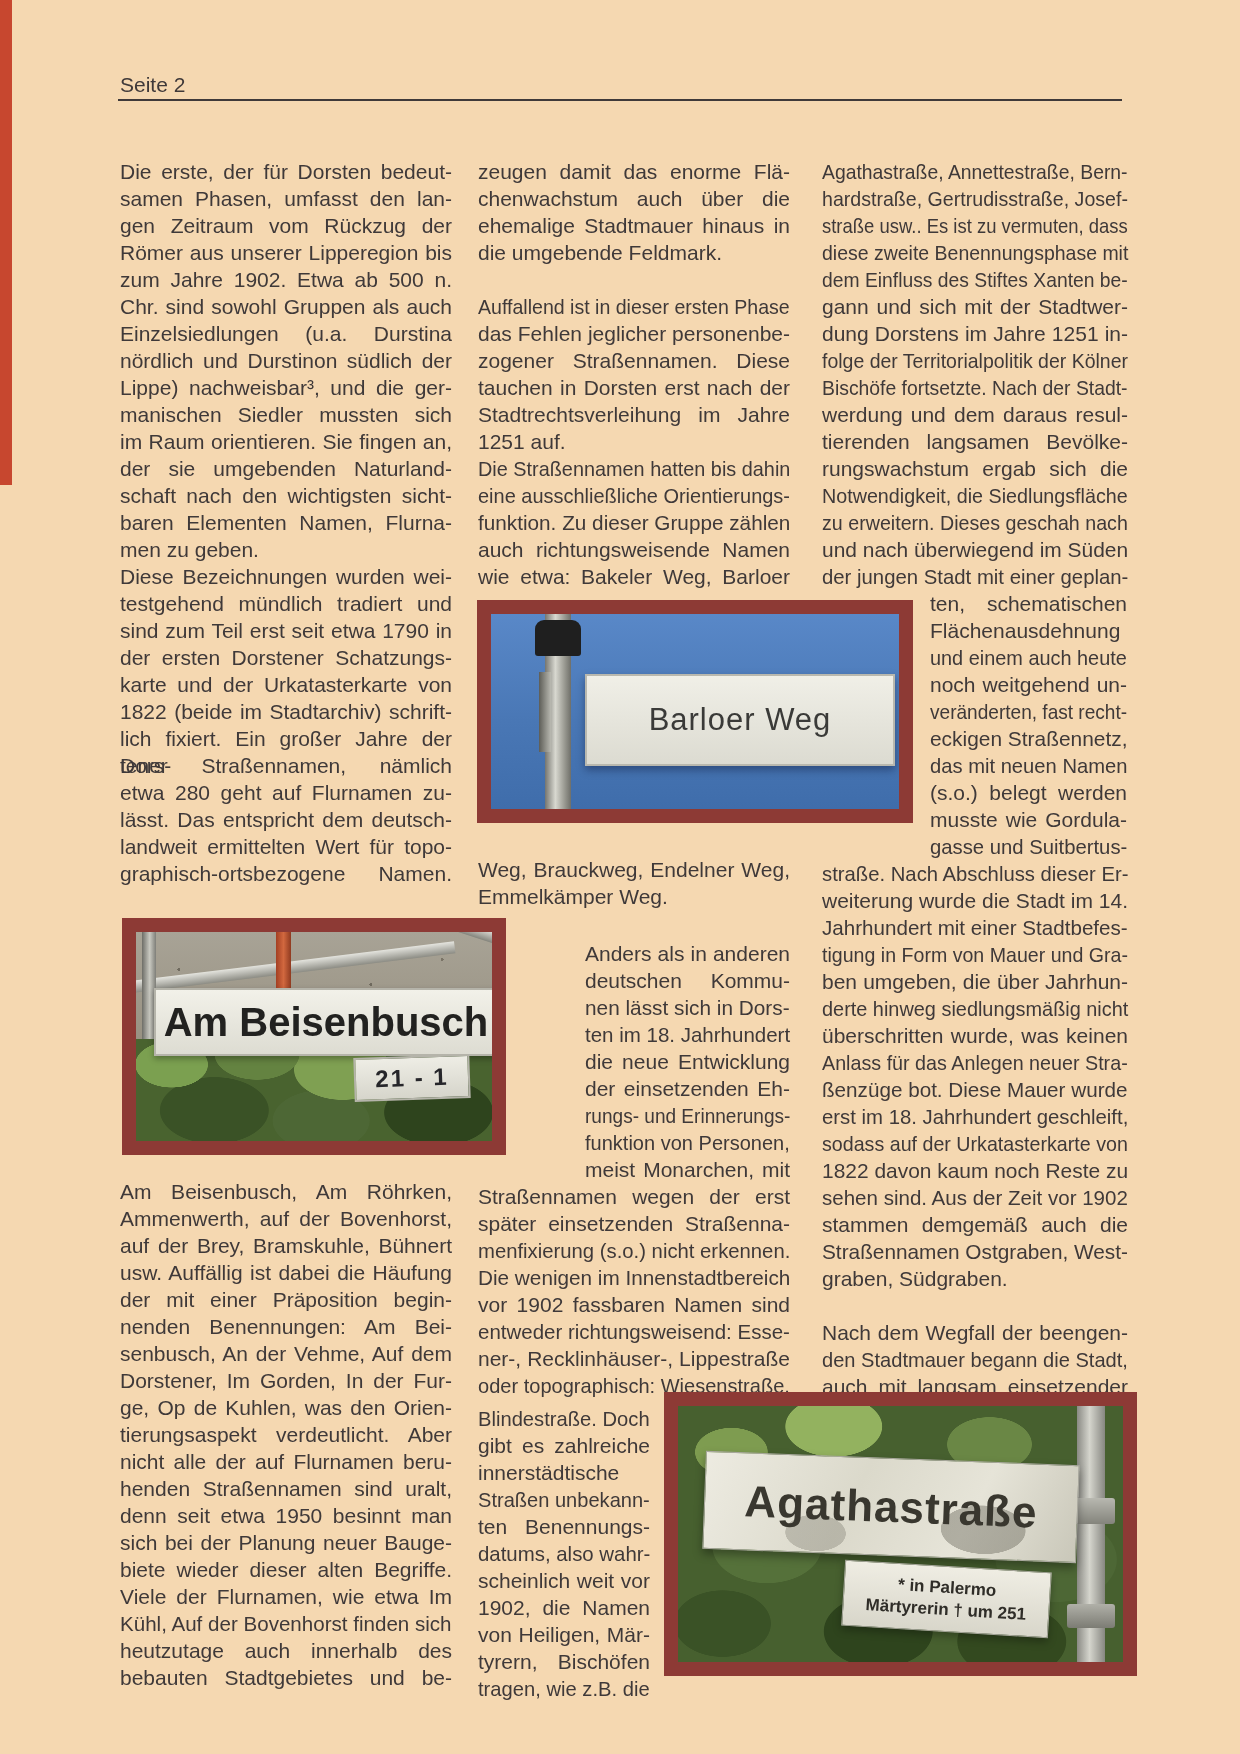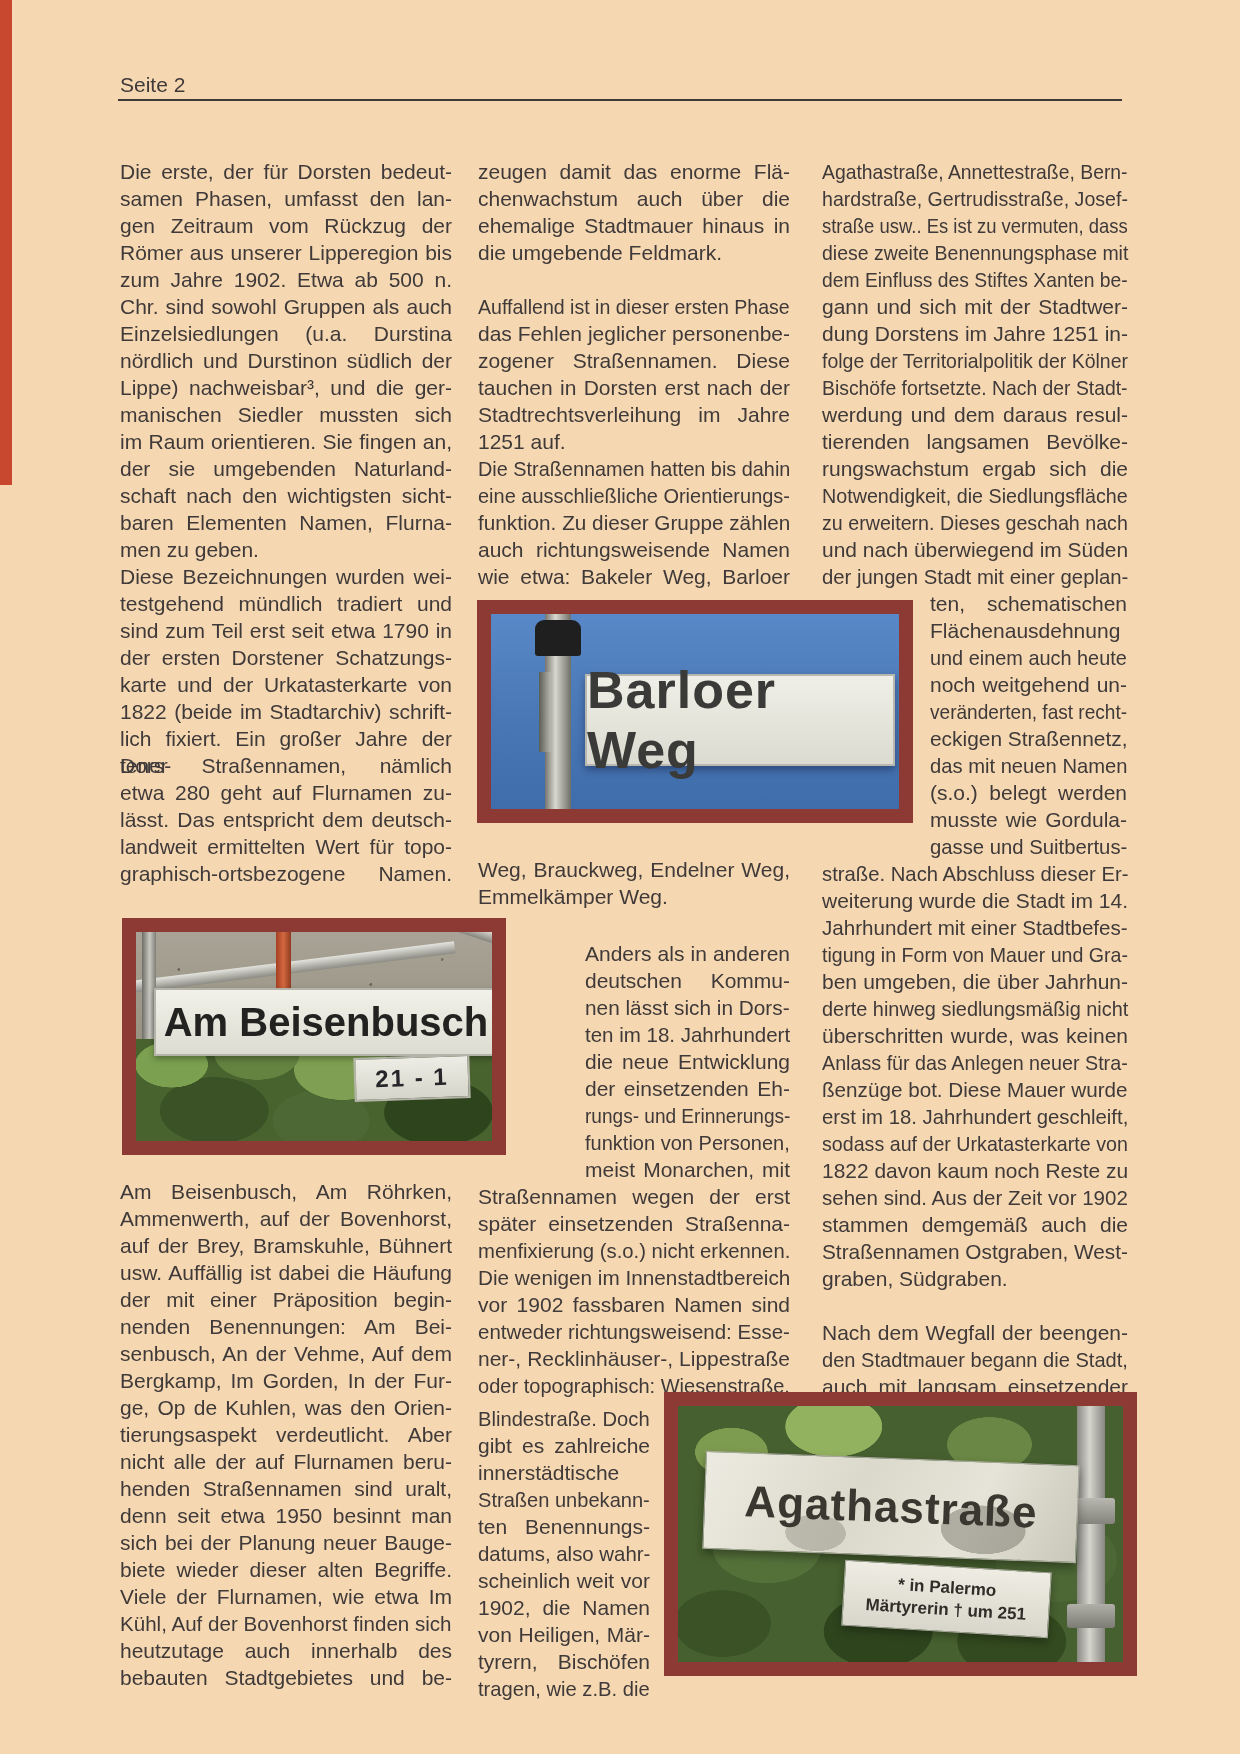--- a/index.html
+++ b/index.html
@@ -30,21 +30,21 @@
   #ph-beisenbusch{left:122px;top:918px;width:384px;height:237px;}
   #ph-agatha{left:664px;top:1392px;width:473px;height:284px;}
 
   
   .sky{left:0;top:0;right:0;bottom:0;background:linear-gradient(180deg,#5988c8 0%,#4977b5 55%,#3f6dab 100%);}
   .pole-b{left:54px;top:0;width:26px;height:100%;background:linear-gradient(90deg,#75756f,#d8d8d0 40%,#9a9a92 75%,#6f6f69);}
   .cap-b{left:44px;top:6px;width:46px;height:36px;background:#1f1f1f;border-radius:9px 9px 3px 3px;}
   .bracket-b{left:48px;top:58px;width:12px;height:80px;background:linear-gradient(90deg,#5d5d57,#b9b9b1);}
   .plate-b{left:94px;top:60px;width:306px;height:88px;background:linear-gradient(180deg,#f0efe7,#dcdbd1);
     border:2px solid #b9b8ae;display:flex;align-items:center;justify-content:center;box-shadow:0 4px 8px rgba(0,0,30,.35);}
-  .plate-b span{position:static;font-size:52px;font-weight:bold;color:#3a3a38;letter-spacing:1px;}
+  .plate-b span{position:static;font-size:31px;font-weight:normal;color:#3a3a38;letter-spacing:1px;}
 
   
   .concrete{left:0;top:0;right:0;height:125px;
     background:
       radial-gradient(3px 3px at 12% 30%,#6f6a5e 0 50%,transparent 51%),
       radial-gradient(3px 3px at 42% 18%,#7a7467 0 50%,transparent 51%),
       radial-gradient(3px 3px at 66% 42%,#6f6a5e 0 50%,transparent 51%),
       radial-gradient(3px 3px at 86% 22%,#7a7467 0 50%,transparent 51%),
       radial-gradient(3px 3px at 28% 55%,#6f6a5e 0 50%,transparent 51%),
       linear-gradient(180deg,#a8a396 0%,#968f7f 100%);}
@@ -137,21 +137,21 @@
       <div class="line jl">graphisch-ortsbezogene Namen.</div>
     </div>
   <div class="pb" style="top:1020px">
       <div class="line jl">Am Beisenbusch, Am Röhrken,</div>
       <div class="line jl">Ammenwerth, auf der Bovenhorst,</div>
       <div class="line jl">auf der Brey, Bramskuhle, Bühnert</div>
       <div class="line jl">usw. Auffällig ist dabei die Häufung</div>
       <div class="line jl">der mit einer Präposition begin-</div>
       <div class="line jl">nenden Benennungen: Am Bei-</div>
       <div class="line jl">senbusch, An der Vehme, Auf dem</div>
-      <div class="line jl">Bergkamp, Im Gorden, In der Fur-</div>
+      <div class="line jl">Dorstener, Im Gorden, In der Fur-</div>
       <div class="line jl">ge, Op de Kuhlen, was den Orien-</div>
       <div class="line jl">tierungsaspekt verdeutlicht. Aber</div>
       <div class="line jl">nicht alle der auf Flurnamen beru-</div>
       <div class="line jl">henden Straßennamen sind uralt,</div>
       <div class="line jl">denn seit etwa 1950 besinnt man</div>
       <div class="line jl">sich bei der Planung neuer Bauge-</div>
       <div class="line jl">biete wieder dieser alten Begriffe.</div>
       <div class="line jl">Viele der Flurnamen, wie etwa Im</div>
       <div class="line jl" style="white-space: nowrap; text-align: left; text-align-last: auto; transform-origin: 0px 50%; transform: scaleX(0.979351);">Kühl, Auf der Bovenhorst finden sich</div>
       <div class="line jl">heutzutage auch innerhalb des</div>

